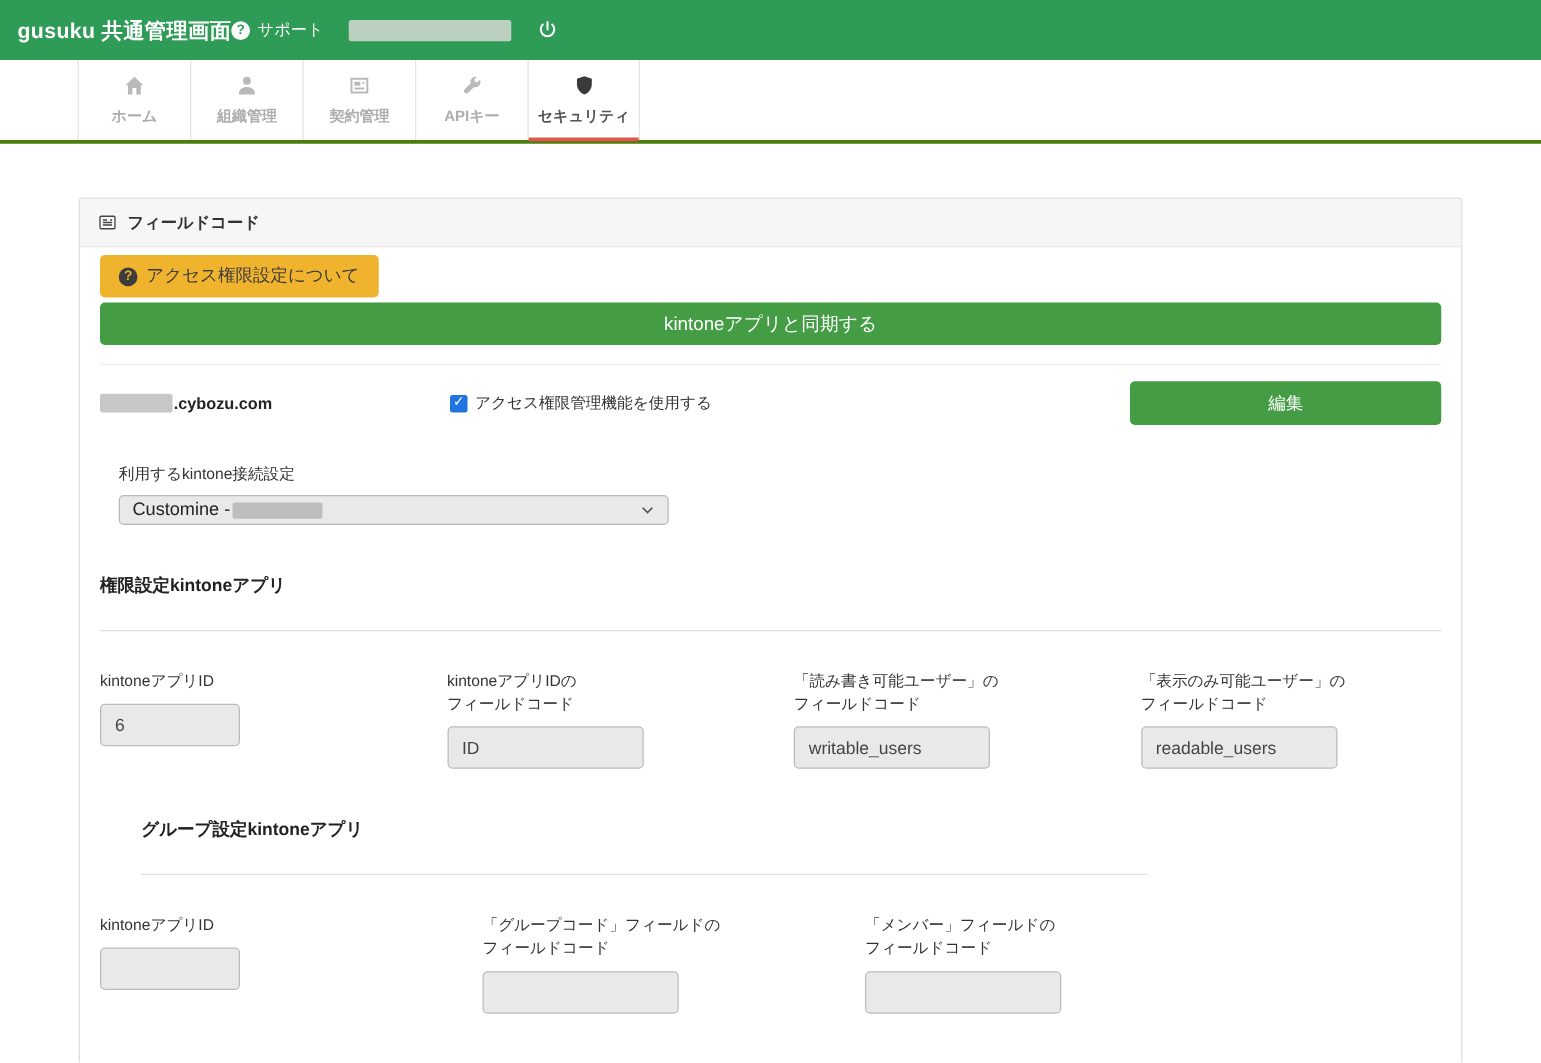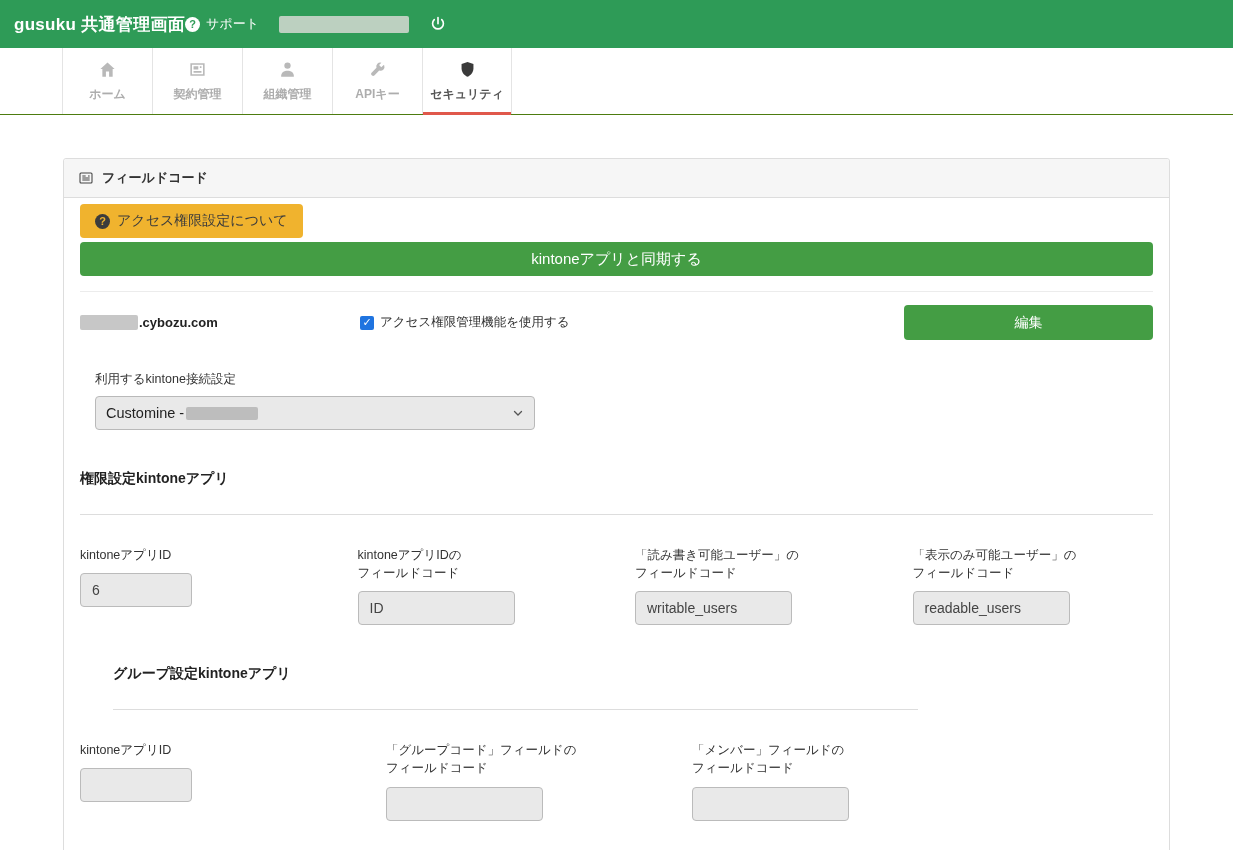--- a/index.html
+++ b/index.html
@@ -10,21 +10,21 @@
   .topbar { height: 48px; background: #2e9b57; display: flex; align-items: center; justify-content: flex-start; padding: 0 18px 0 14px; }
   .topbar-title { color: #fff; font-size: 17px; font-weight: bold; letter-spacing: .3px; }
   .topbar-right { display: flex; align-items: center; gap: 20px; }
   .support-link { display: flex; align-items: center; gap: 6px; color: #fff; font-size: 13px; cursor: pointer; }
   .q-circle-light { width: 15px; height: 15px; border-radius: 50%; background: #fff; color: #2e9b57; font-size: 11px; font-weight: bold; display: flex; align-items: center; justify-content: center; line-height: 1; }
   .redacted { display: inline-block; border-radius: 2px; }
   .acct-redacted { width: 130px; height: 17px; background: #ccd6cc; opacity: .9; }
   .power-btn { cursor: pointer; display: flex; align-items: center; }
 
   
-  .nav { display: flex; height: 67px; background: #fff; border-bottom: 1px solid #4d7c0f; padding-left: 62px; }
+  .nav { display: flex; height: 67px; background: #fff; border-bottom: 3px solid #4d7c0f; padding-left: 62px; }
   .tab { width: 90px; display: flex; flex-direction: column; align-items: center; justify-content: center; gap: 7px; border-left: 1px solid #e4e4e4; color: #adadad; font-size: 12px; font-weight: bold; cursor: pointer; position: relative; }
   .tab:nth-child(5) { border-right: 1px solid #e4e4e4; }
   .tab svg { width: 19px; height: 19px; fill: #b9b9b9; }
   .tab.active { color: #555; }
   .tab.active svg { fill: #3a3a3a; }
   .tab.active::after { content: ""; position: absolute; bottom: -1px; left: 0; right: 0; height: 3px; background: #e0584b; }
 
   
   .main { padding: 43px 63px 0 63px; }
   .panel { border: 1px solid #ddd; border-radius: 3px; background: #fff; }
@@ -41,21 +41,21 @@
   .domain-row { display: flex; align-items: center; }
   .domain-name { width: 280px; display: flex; align-items: center; font-size: 13px; font-weight: bold; color: #222; }
   .domain-redacted { width: 58px; height: 15px; background: #c7c7c7; margin-right: 1px; }
   .checkbox-wrap { flex: 1; display: flex; align-items: center; gap: 6px; font-size: 12.5px; cursor: pointer; }
   .checkbox { width: 14px; height: 14px; background: #1f74e0; border-radius: 2px; color: #fff; font-size: 11px; display: flex; align-items: center; justify-content: center; line-height: 1; }
   .checkbox::after { content: "✓"; font-weight: bold; }
   .edit-btn { width: 249px; height: 35px; background: #449d44; color: #fff; border: none; border-radius: 4px; font-size: 14px; cursor: pointer; font-family: inherit; }
 
   .connection { margin-top: 31px; margin-left: 15px; }
   .conn-label { font-size: 12.5px; color: #333; }
-  .select { margin-top: 8px; width: 440px; height: 34px; background: #e9e9e9; border: 1px solid #b9b9b9; border-radius: 4px; display: flex; align-items: center; padding: 0 10px; font-size: 14.5px; color: #222; cursor: pointer; }
+  .select { margin-top: 8px; width: 440px; height: 24px; background: #e9e9e9; border: 1px solid #b9b9b9; border-radius: 4px; display: flex; align-items: center; padding: 0 10px; font-size: 14.5px; color: #222; cursor: pointer; }
   .select .sel-redacted { width: 72px; height: 13px; background: #bdbdbd; margin-left: 2px; }
   .select .chev { margin-left: auto; display: flex; }
 
   .section-heading { margin-top: 40px; font-size: 14px; font-weight: bold; color: #222; padding-bottom: 26px; border-bottom: 1px solid #ddd; }
   .group-width { width: 75%; margin-left: 33px; }
 
   .fields { display: flex; margin-top: 31px; gap: 37px; }
   .field { width: 269px; }
   .field-label div { font-size: 12.5px; color: #333; line-height: 1.45; }
   .field input { margin-top: 9px; height: 34px; background: #e9e9e9; border: 1px solid #bbb; border-radius: 4px; padding: 0 11px; font-size: 14px; color: #444; font-family: inherit; }
@@ -87,30 +87,30 @@
 
 <nav class="nav">
   <div class="tab">
     <svg viewBox="0 0 24 24">
         <path d="M3 11.5 12 3l9 8.5h-2.5V21H14v-6.5h-4V21H5.5v-9.5z"></path>
       </svg>
     <span>ホーム</span>
   </div>
   <div class="tab">
     <svg viewBox="0 0 24 24">
-        <path d="M3 4h18v16H3V4zm2 2v12h14V6H5zm2 2h6v4H7V8zm8 0h2v2h-2V8zm-8 6h10v2H7v-2z"></path>
-      </svg>
-    <span>契約管理</span>
-  </div>
-  <div class="tab">
-    <svg viewBox="0 0 24 24">
         <circle cx="12" cy="7" r="4"></circle>
         <path d="M4 20c0-4.2 3.6-6.5 8-6.5s8 2.3 8 6.5v1H4v-1z"></path>
       </svg>
     <span>組織管理</span>
+  </div>
+  <div class="tab">
+    <svg viewBox="0 0 24 24">
+        <path d="M3 4h18v16H3V4zm2 2v12h14V6H5zm2 2h6v4H7V8zm8 0h2v2h-2V8zm-8 6h10v2H7v-2z"></path>
+      </svg>
+    <span>契約管理</span>
   </div>
   <div class="tab">
     <svg viewBox="0 0 24 24">
         <path d="M20.6 7.1a5 5 0 0 1-6.4 6.2L8 19.5c-.8.8-2.1.8-2.9 0l-.6-.6c-.8-.8-.8-2.1 0-2.9l6.2-6.2a5 5 0 0 1 6.2-6.4l-2.9 2.9 2.8 2.8 3-2.9z"></path>
       </svg>
     <span>APIキー</span>
   </div>
   <div class="tab active">
     <svg viewBox="0 0 24 24">
         <path d="M12 2.5 19.5 5v5.3c0 4.8-3.1 9-7.5 10.7-4.4-1.7-7.5-5.9-7.5-10.7V5L12 2.5z"></path>

